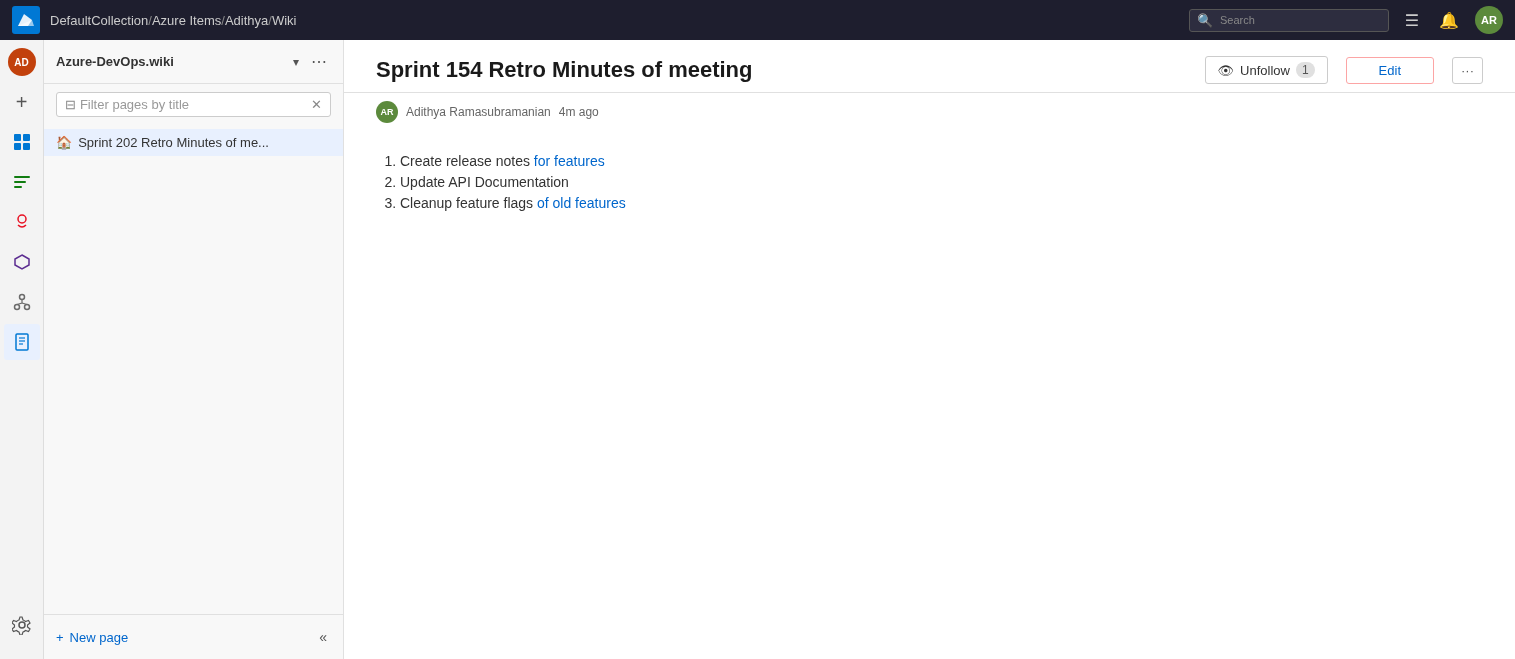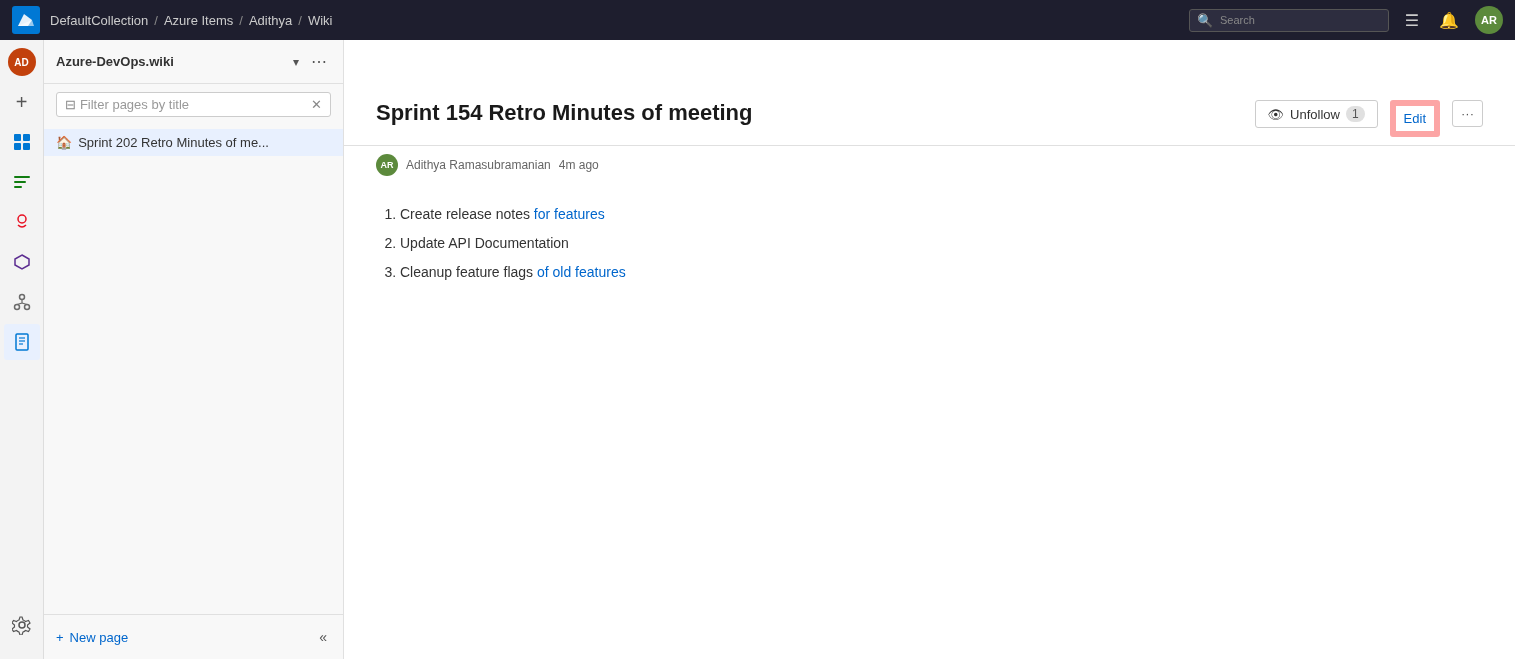--- a/index.html
+++ b/index.html
@@ -17,21 +17,20 @@
     }
     .top-nav-logo {
       width: 28px;
       height: 28px;
       margin-right: 10px;
       flex-shrink: 0;
     }
     .breadcrumb {
       display: flex;
       align-items: center;
-      gap: 6px;
       font-size: 13px;
       color: #ccc;
       flex: 1;
     }
     .breadcrumb-sep { color: #888; }
     .breadcrumb-item { color: #ccc; cursor: pointer; }
     .top-nav-right {
       display: flex;
       align-items: center;
       gap: 12px;
@@ -217,25 +216,24 @@
 
     
     .content-area {
       flex: 1;
       display: flex;
       flex-direction: column;
       overflow: hidden;
     }
     .content-header {
       display: flex;
-      align-items: flex-start;
+      align-items: center;
       padding: 16px 32px 8px 32px;
       border-bottom: 1px solid #e0e0e0;
-      gap: 12px;
-      margin-top: 44px;
+      gap: 18px;
     }
     .page-title {
       font-size: 22px;
       font-weight: 600;
       color: #1a1a1a;
       flex: 1;
     }
     .unfollow-btn {
       display: flex;
       align-items: center;
@@ -249,22 +247,22 @@
       color: #333;
     }
     .follower-count {
       background: #e0e0e0;
       border-radius: 10px;
       padding: 1px 6px;
       font-size: 12px;
       color: #555;
     }
     .edit-btn {
-      padding: 5px 8px;
-      border: 6px solid #fca5a5;
+      padding: 5px 32px;
+      border: 1px solid #fca5a5;
       border-radius: 3px;
       background: #fff;
       color: #0066cc;
       cursor: pointer;
       font-size: 13px;
       font-weight: 500;
     }
     .more-btn {
       padding: 5px 8px;
       border: 1px solid #ccc;
@@ -304,21 +302,21 @@
     .section-heading {
       font-size: 16px;
       font-weight: 600;
       color: #1a1a1a;
       margin-bottom: 14px;
     }
     .action-list {
       padding-left: 24px;
       display: flex;
       flex-direction: column;
-      gap: 8px;
+      gap: 0;
       justify-content: space-between;
     }
     .action-list li {
       font-size: 14px;
       color: #333;
       line-height: 1.5;
     }
     .link-text { color: #0066cc; }
   </style>
 </head>

